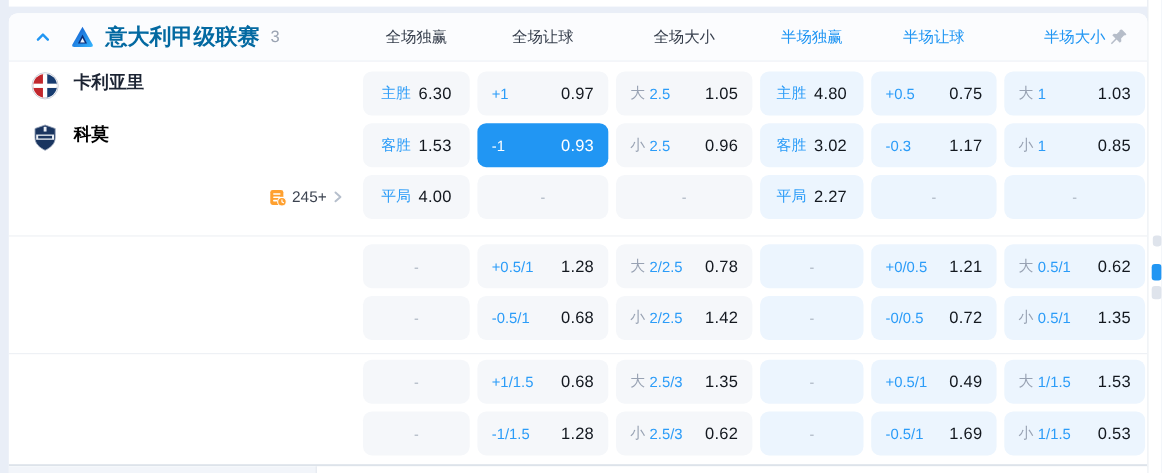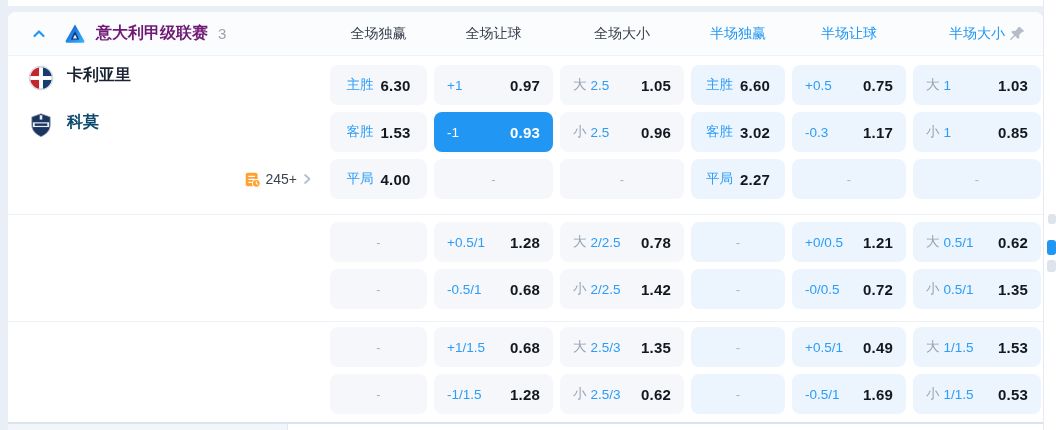--- a/index.html
+++ b/index.html
@@ -19,53 +19,53 @@
   .card { position:absolute; left:8px; top:12px; width:1035px; height:418px;
     background:#ffffff; border-radius:8px 8px 0 0; overflow:hidden; }
 
   
   .league-header { height:44px; background:#fbfcfe; border-bottom:1px solid #eef1f5;
     display:grid; grid-template-columns:315px 97px 119px 124px 94px 114px 128px;
     column-gap:7px; align-items:center; position:relative; }
   .league-left { display:flex; align-items:center; padding-left:20px; gap:0; }
   .collapse-btn { width:22px; height:22px; display:flex; align-items:center; justify-content:center; cursor:pointer; }
   .league-logo { margin-left:14px; width:22px; height:22px; }
-  .league-title { margin-left:10px; font-size:16px; font-weight:700; color:#701a75; }
+  .league-title { margin-left:10px; font-size:20px; font-weight:700; color:#0369a1; }
   .league-count { margin-left:10px; font-size:15px; color:#9aa3b2; }
   .col-hdr { text-align:center; font-size:14px; color:#38404e; cursor:pointer; }
   .col-hdr.half { color:#2196f3; }
   .pin-btn { position:absolute; right:16px; top:12px; width:20px; height:20px; cursor:pointer; }
 
   
   .odds-grid { display:grid; grid-template-columns:315px 97px 119px 124px 94px 114px 128px;
     column-gap:7px; row-gap:7px; grid-auto-rows:40px; }
   #section-1 { padding:9px 0 15px; }
   #section-2 { padding:7px 0 12px; }
   #section-3 { padding:5px 0 8px; }
   .sec-divider { height:1px; background:#edf0f4; }
 
   .cell { border-radius:8px; background:#f5f7fa; display:flex; align-items:center;
     padding:0 13px; font-size:13.5px; cursor:pointer; }
   .cell.half { background:#ecf5fe; }
   .cell.sel { background:#2196f3; }
   .cell .lbl { color:#2b9cf8; }
   .cell .pre { color:#98a2b3; margin-right:4px; }
-  .cell .val { margin-left:auto; font-weight:700; font-size:15px; color:#13181f; letter-spacing:.2px;text-align:center; }
+  .cell .val { margin-left:auto; font-weight:400; font-size:15px; color:#13181f; letter-spacing:.2px;text-align:center; }
   .cell.win { justify-content:center; }
   .cell.win .val { margin-left:7px; }
   .cell.empty { justify-content:center; cursor:default; }
   .cell .dash { color:#aab3c0; font-size:13px; }
   .cell.sel .lbl, .cell.sel .val, .cell.sel .pre { color:#ffffff; }
 
   
   .team-panel { grid-column:1; grid-row:1 / 4; display:flex; flex-direction:column; row-gap:7px; }
   .team-row { height:40px; display:flex; align-items:flex-start; padding-left:20px; cursor:pointer; }
   .team-logo { width:26px; height:26px; flex:0 0 auto; }
   .team-name { margin-left:13px; font-size:16px; font-weight:700; color:#1c2433; }
-  .team-name.away { color:#0c4a6e; }
+  .team-name.away { color:#000000; }
   .meta-row { height:40px; display:flex; align-items:center; padding:0 10px 0 22px; }
   .match-time { width:130px; text-align:center; font-size:13.5px; color:#2c3644; line-height:1.4; }
   .markets-link { margin-left:auto; display:flex; align-items:center; gap:4px; cursor:pointer;justify-content:space-between; }
   .markets-count { font-size:14px; color:#3c4350; }
 
   
   .bottom-divider { height:2px; background:#dde3ea; }
   .bottom-partial { height:8px; display:flex; background:#ffffff; }
   .bottom-partial .bp-left { width:280px; background:#f2f5fa; border-right:1px solid #e5e9ef; }
 </style>
@@ -169,21 +169,21 @@
           <span class="lbl">+1</span>
           <span class="val">0.97</span>
         </div>
         <div class="cell ou" style="grid-area: 1 / 4;">
           <span class="pre">大</span>
           <span class="lbl">2.5</span>
           <span class="val">1.05</span>
         </div>
         <div class="cell win half" style="grid-area: 1 / 5;">
           <span class="lbl">主胜</span>
-          <span class="val">6.60</span>
+          <span class="val">4.80</span>
         </div>
         <div class="cell hcp half" style="grid-area: 1 / 6;">
           <span class="lbl">+0.5</span>
           <span class="val">0.75</span>
         </div>
         <div class="cell ou half" style="grid-area: 1 / 7;">
           <span class="pre">大</span>
           <span class="lbl">1</span>
           <span class="val">1.03</span>
         </div>

